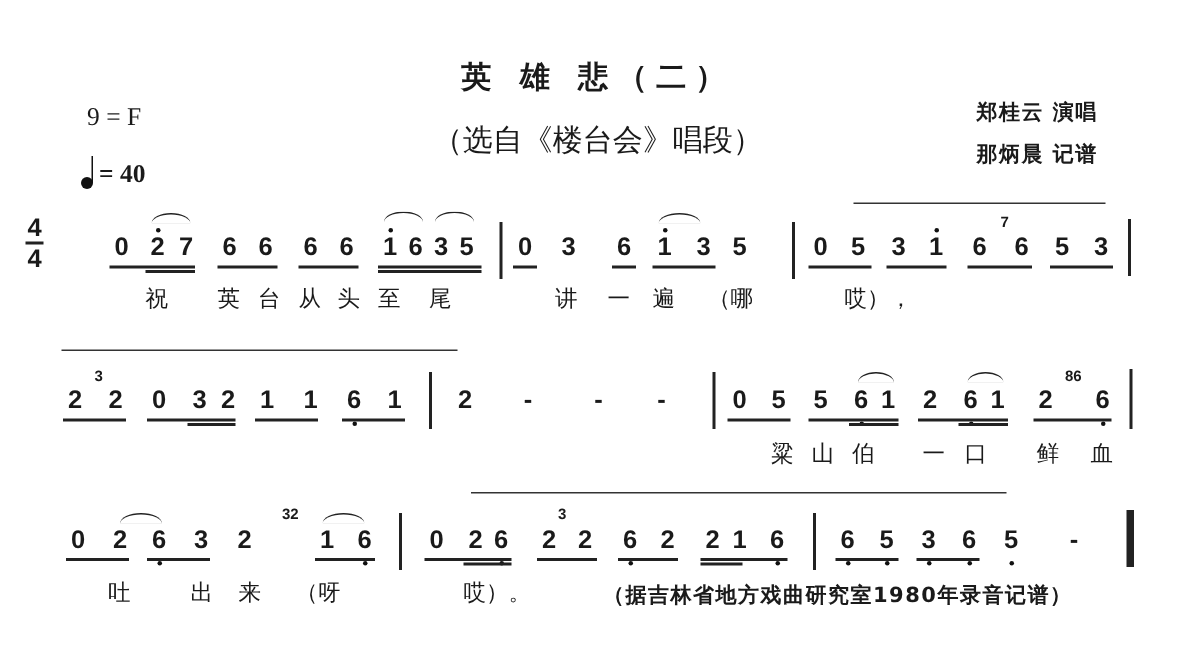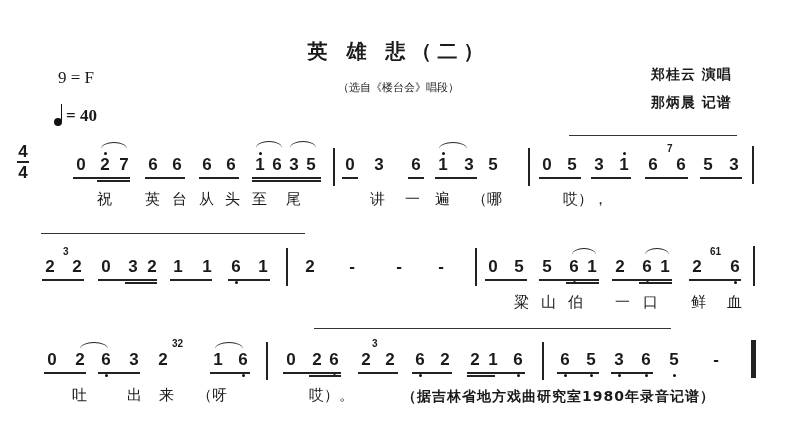--- a/index.html
+++ b/index.html
@@ -1,20 +1,20 @@
 <!DOCTYPE html>
 <html><head>
 <meta charset="utf-8">
 <style>
   html, body { margin:0; padding:0; background:#fff; }
   body { width:797px; height:445px; position:relative; overflow:hidden;
          font-family:"DejaVu Sans", sans-serif; color:#1a1a1a; }
   .abs { position:absolute; }
   .title { left:0; width:797px; top:38px; text-align:center; font-size:20px; font-weight:bold; letter-spacing:6px; font-family:"DejaVu Sans", sans-serif; }
-  .subtitle { left:0; width:797px; top:80px; text-align:center; font-size:11px; }
+  .subtitle { left:0; width:797px; top:80px; text-align:center; font-size:20px; }
   .key { left:58px; top:68px; font-size:17px; font-family:"Liberation Serif", serif; }
   .tempo { left:54px; top:106px; font-size:17px; font-family:"Liberation Serif", serif; font-weight:bold; }
   .tempo .note { display:inline-block; width:8px; height:8px; background:#111; border-radius:50%; position:relative; top:5px; margin-right:4px; }
   .tempo .note::after { content:""; position:absolute; right:0; bottom:4px; width:1.5px; height:18px; background:#111; }
   .credit { left:651px; font-size:14px; font-weight:bold; letter-spacing:1px; }
   .n { position:absolute; font-size:17px; font-weight:bold; font-family:"Liberation Sans", sans-serif; width:14px; text-align:center; }
   .dot-top::before { content:""; position:absolute; left:6px; top:-3px; width:3px; height:3px; border-radius:50%; background:#111; }
   .dot-bot::after { content:""; position:absolute; left:6px; bottom:-7px; width:3px; height:3px; border-radius:50%; background:#111; }
   .ul { position:absolute; height:1.5px; background:#222; }
   .bar { position:absolute; width:1.5px; background:#222; }
@@ -132,21 +132,21 @@
   <div class="slur" style="left:572px;top:248px;width:24px"></div>
   <div class="ul" style="left:539px;top:279px;width:60px"></div>
   <div class="ul" style="left:566px;top:282px;width:33px"></div>
   <div class="n" style="left:613px;top:257px">2</div>
     <div class="n dot-bot" style="left:640px;top:257px">6</div>
     <div class="n" style="left:658px;top:257px">1</div>
   <div class="slur" style="left:645px;top:248px;width:24px"></div>
   <div class="ul" style="left:612px;top:279px;width:60px"></div>
   <div class="ul" style="left:639px;top:282px;width:33px"></div>
   <div class="n" style="left:690px;top:257px">2</div>
-  <div class="grace" style="left:710px;top:246px">61</div>
+  <div class="grace" style="left:710px;top:246px">86</div>
   <div class="n dot-bot" style="left:728px;top:257px">6</div>
   <div class="ul" style="left:689px;top:279px;width:52px"></div>
   <div class="bar" style="left:753px;top:246px;height:40px"></div>
   <div class="lyric" style="left:514px;top:293px">粱</div>
   <div class="lyric" style="left:541px;top:293px">山</div>
   <div class="lyric" style="left:568px;top:293px">伯</div>
   <div class="lyric" style="left:615px;top:293px">一</div>
   <div class="lyric" style="left:643px;top:293px">口</div>
   <div class="lyric" style="left:691px;top:293px">鲜</div>
   <div class="lyric" style="left:727px;top:293px">血</div>
@@ -154,21 +154,21 @@
 
 <div>
   <div class="n" style="left:45px;top:350px">0</div>
     <div class="n" style="left:73px;top:350px">2</div>
   <div class="ul" style="left:44px;top:372px;width:42px"></div>
   <div class="slur" style="left:80px;top:342px;width:28px"></div>
   <div class="n dot-bot" style="left:99px;top:350px">6</div>
     <div class="n" style="left:127px;top:350px">3</div>
   <div class="ul" style="left:98px;top:372px;width:42px"></div>
   <div class="n" style="left:156px;top:350px">2</div>
-  <div class="grace" style="left:172px;top:338px">32</div>
+  <div class="grace" style="left:188px;top:338px">32</div>
   <div class="n" style="left:211px;top:350px">1</div>
     <div class="n dot-bot" style="left:236px;top:350px">6</div>
   <div class="slur" style="left:215px;top:342px;width:28px"></div>
   <div class="ul" style="left:210px;top:372px;width:40px"></div>
   <div class="bar" style="left:266px;top:342px;height:38px"></div>
   <div class="bracket" style="left:314px;top:328px;width:357px"></div>
   <div class="n" style="left:284px;top:350px">0</div>
     <div class="n" style="left:310px;top:350px">2</div>
     <div class="n dot-bot" style="left:327px;top:350px">6</div>
   <div class="ul" style="left:283px;top:372px;width:58px"></div>

